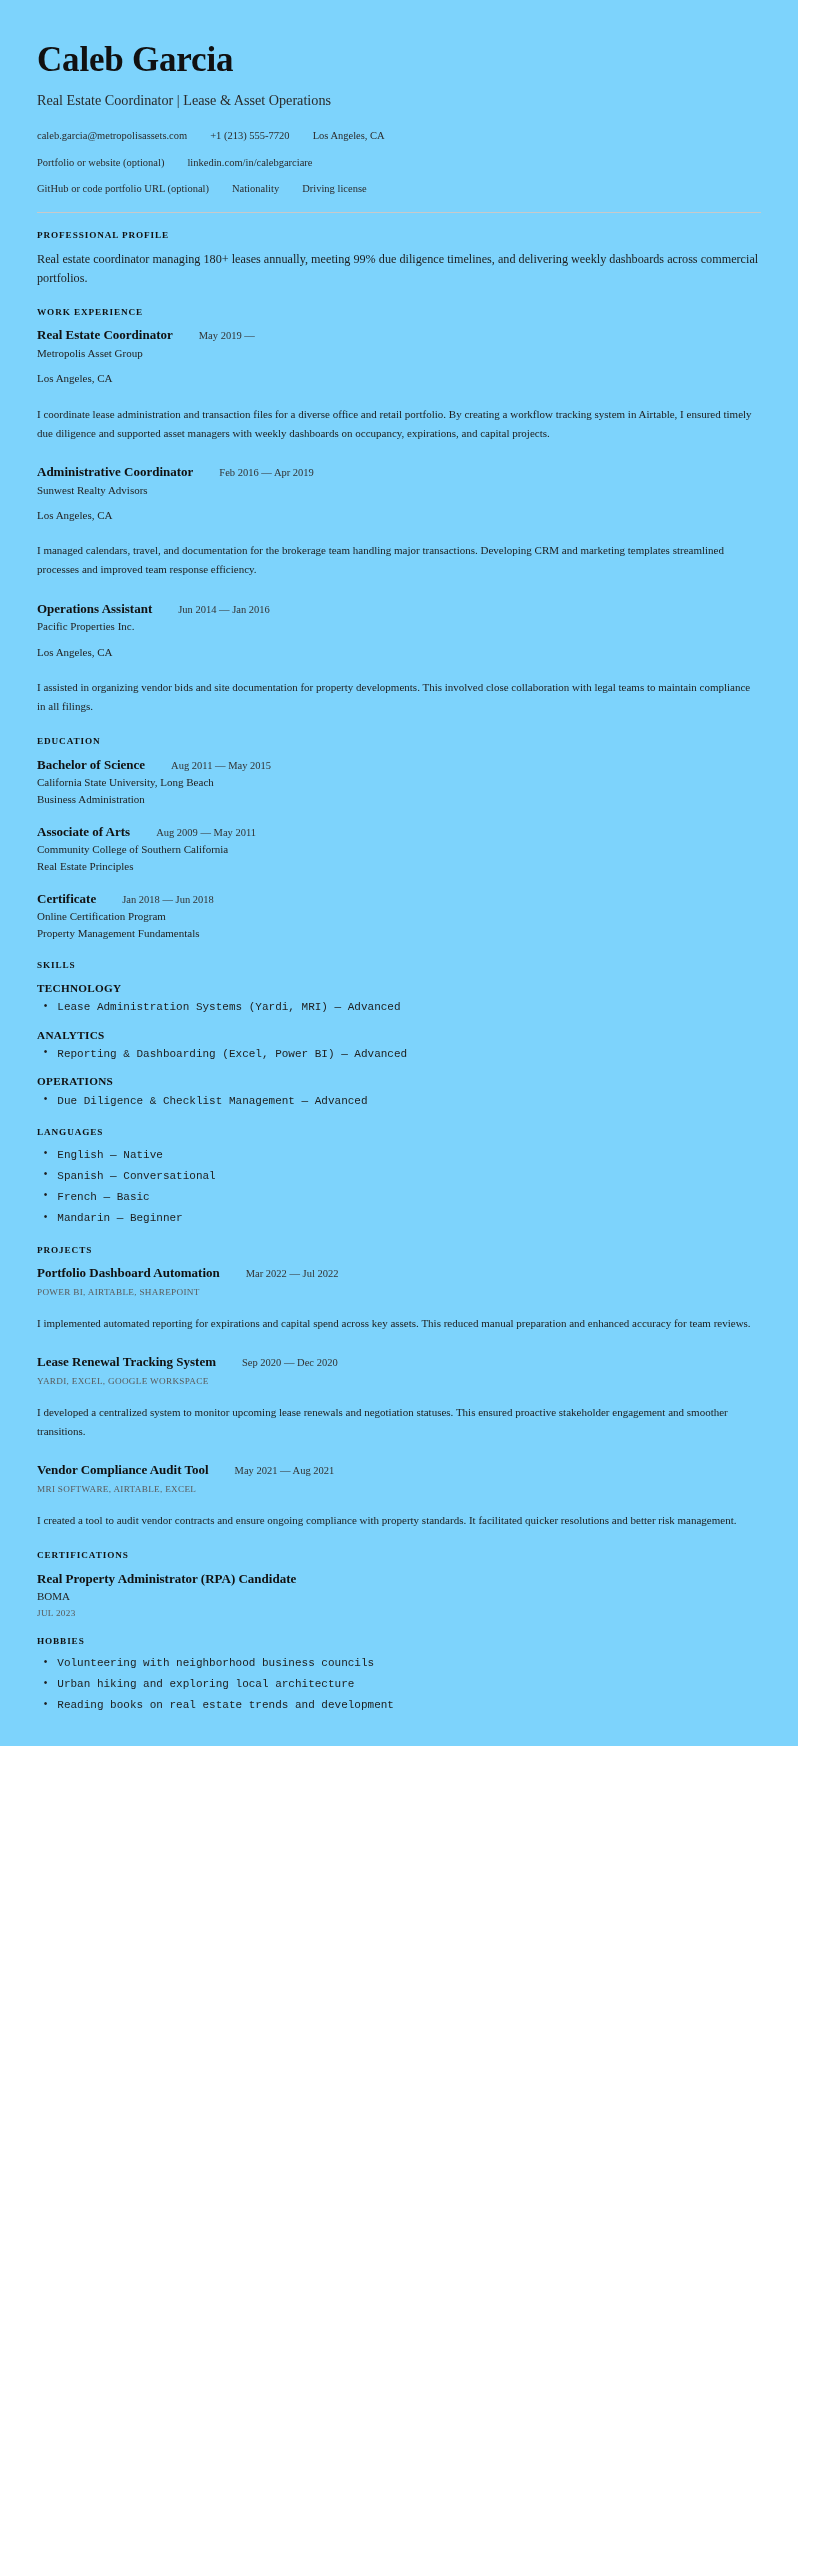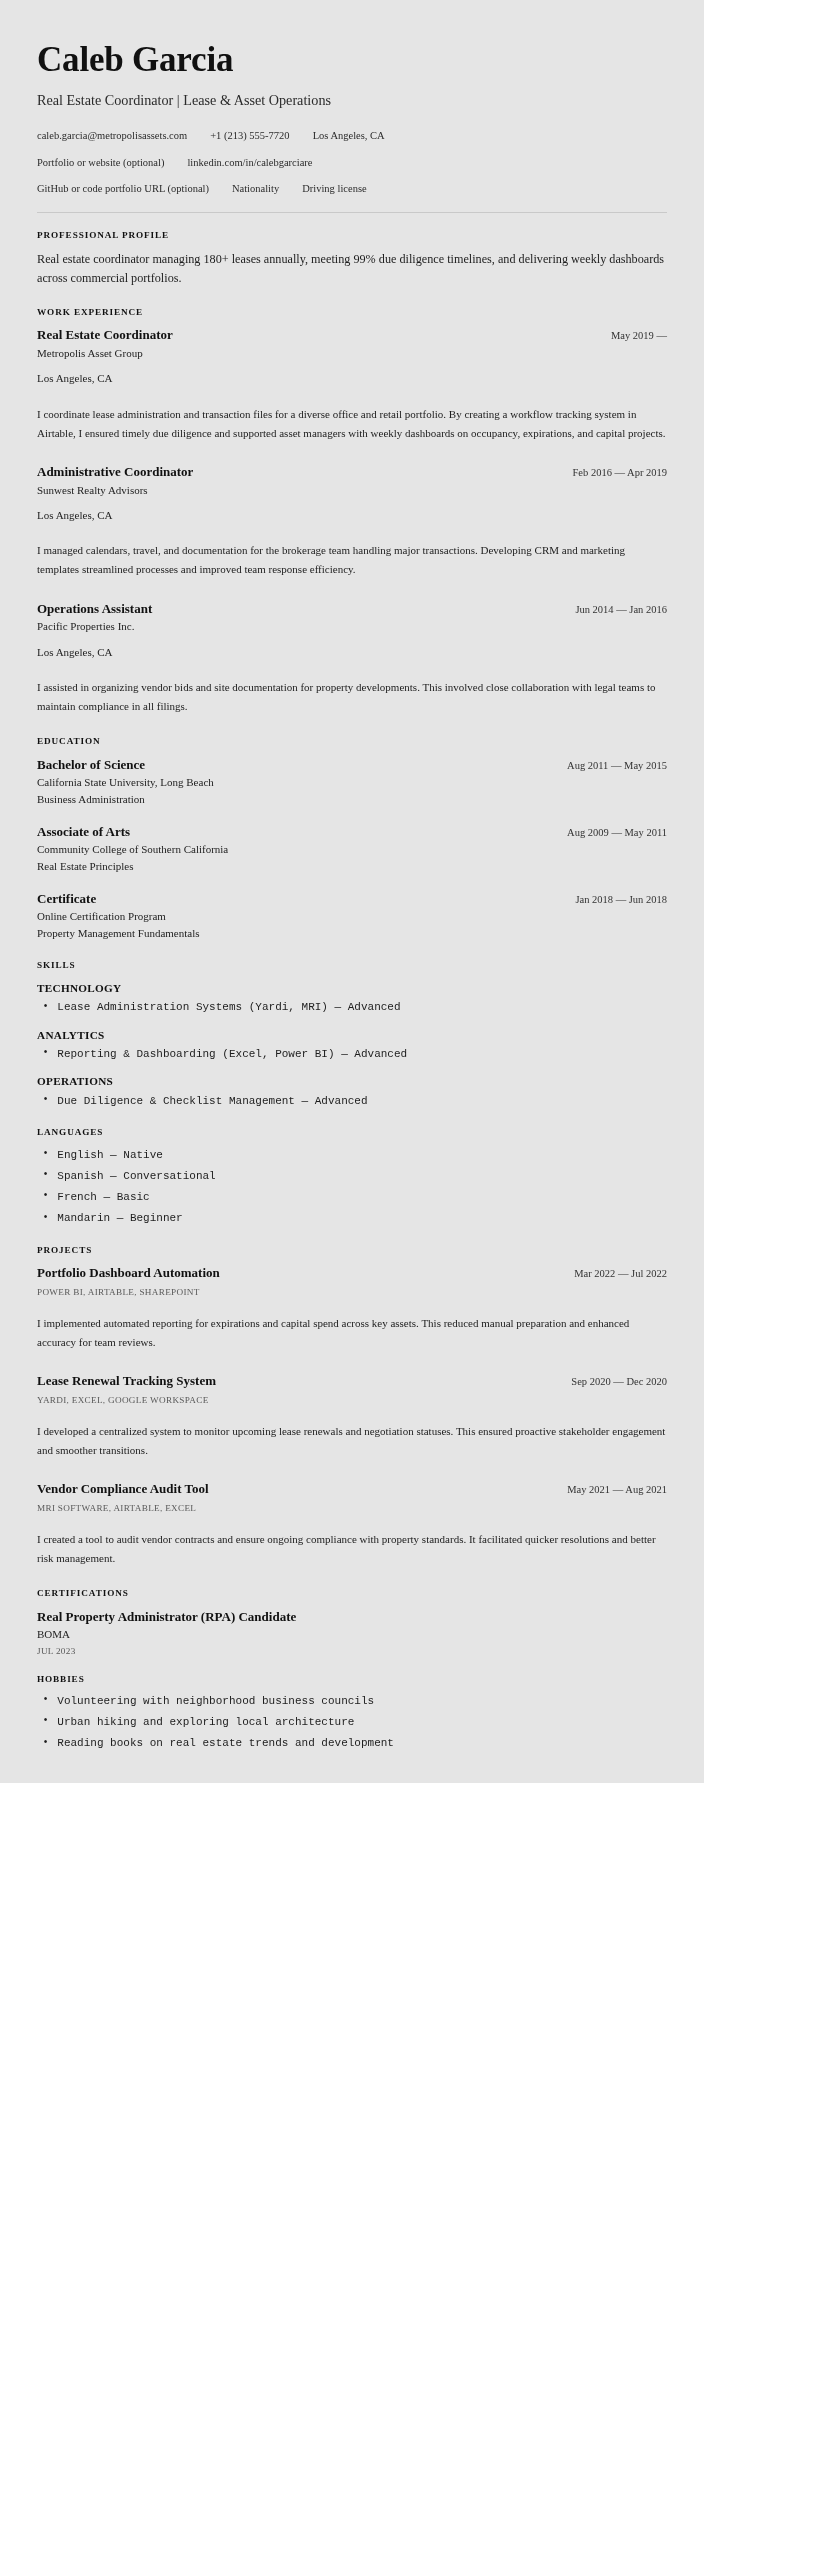--- a/index.html
+++ b/index.html
@@ -7,24 +7,24 @@
     padding: 0;
     background: #ffffff;
   }
   body {
     font-family: "Liberation Serif", "DejaVu Serif", serif;
     color: #1a1a1a;
     width: 814px;
     -webkit-font-smoothing: antialiased;
   }
   .page {
-    width: 704px;
+    width: 798px;
     box-sizing: border-box;
     padding: 41px 37px 27px 37px;
-    background: #e5e5e5;
+    background: #7dd3fc;
   }
 
   
   .name {
     font-size: 35px;
     font-weight: bold;
     letter-spacing: -0.2px;
     line-height: 1.1;
     margin: 0 0 11px 0;
     color: #111111;
@@ -79,22 +79,21 @@
     max-width: 739px;
   }
 
   
   .entry {
     margin-bottom: 4.1px;
   }
   .entry-head {
     display: flex;
     align-items: baseline;
-    justify-content: space-between;
-    gap: 19px;
+    gap: 26px;
   }
   .entry-title {
     font-size: 13px;
     font-weight: bold;
     color: #111111;
     line-height: 1.35;
   }
   .entry-date {
     font-size: 10.5px;
     color: #333333;

